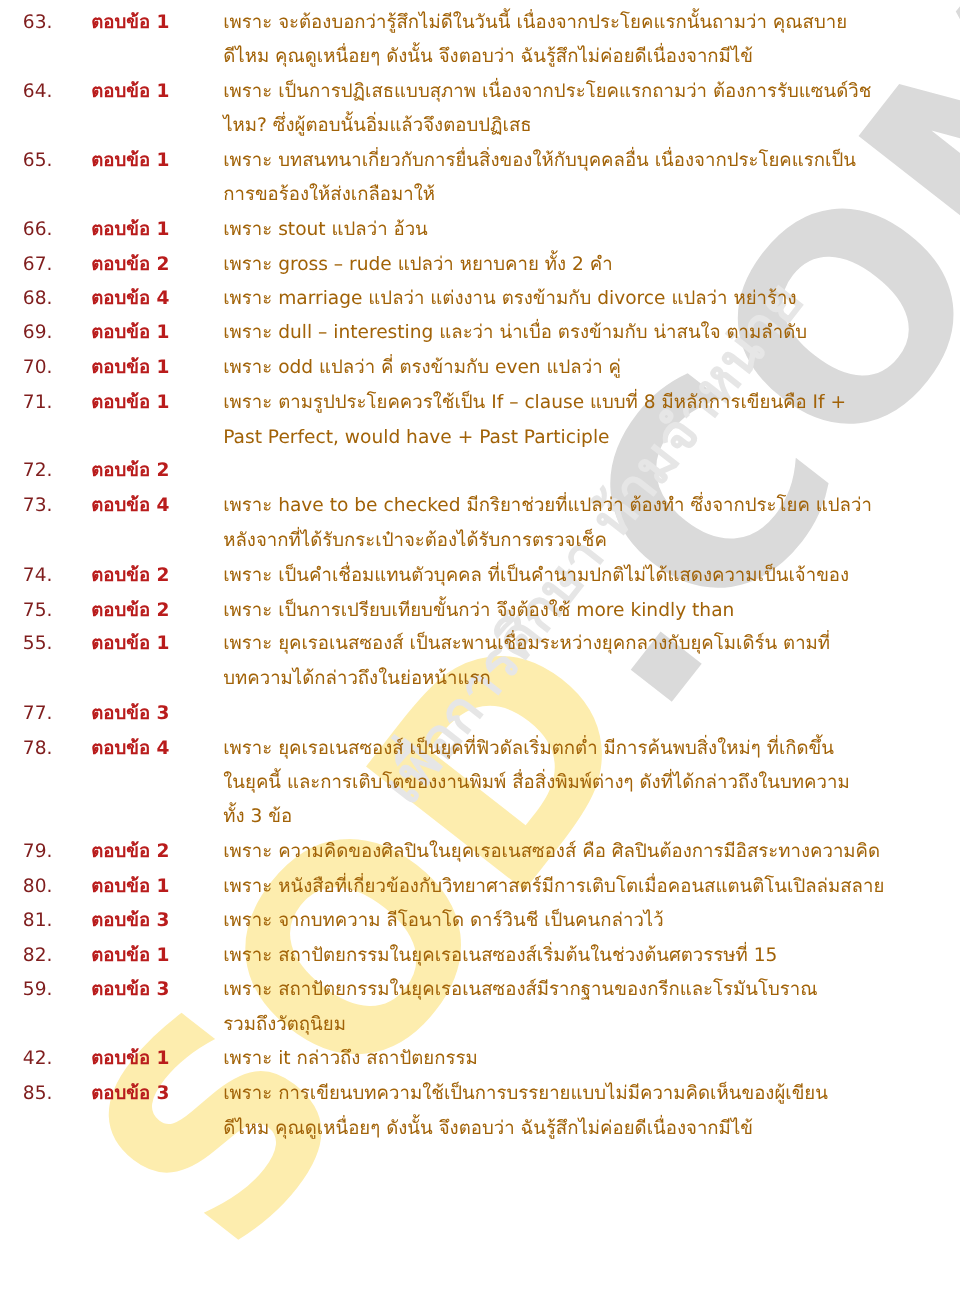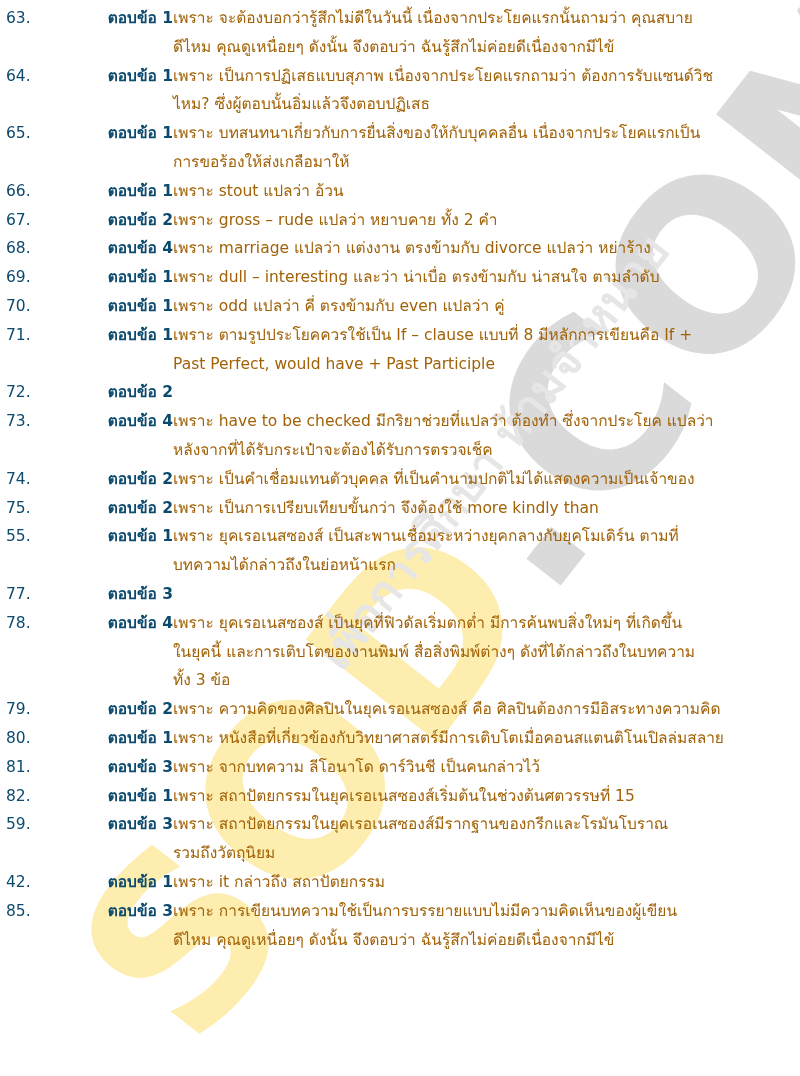--- a/index.html
+++ b/index.html
@@ -16,22 +16,22 @@
   }
   .wm-yellow { color: #fdeaa0; opacity: 0.85; }
   .wm-gray { color: #d6d6d6; opacity: 0.9; }
   .wm-text {
     position: absolute; left: 300px; top: 640px;
     transform: rotate(-52deg); transform-origin: 0 0;
     font-size: 46px; font-weight: bold; color: #e6e6e6; white-space: nowrap;
   }
   .answer-list { position: absolute; left: 0; top: 0; width: 800px; z-index: 1; }
   .item { display: flex; align-items: flex-start; }
-  .num { width: 57px; padding-left: 6px; box-sizing: content-box; font-size: 15.5px; line-height: 28.8px; color: #0c4a6e; }
-  .ans { width: 110px; font-weight: bold; font-size: 15.5px; line-height: 28.8px; color: #0c4a6e; text-align: right; }
+  .num { width: 57px; padding-left: 19px; box-sizing: content-box; font-size: 15.5px; line-height: 28.8px; color: #7f1d1d; }
+  .ans { width: 110px; font-weight: bold; font-size: 15.5px; line-height: 28.8px; color: #b91c1c; }
   .exp { width: 590px; font-size: 15.5px; line-height: 28.8px; color: #a16207; white-space: pre-line; }
   .list-wrap { padding-top: 4px; }
 </style>
 </head>
 <body>
 
 <div class="watermark-layer">
   <div class="wm-logo">
     <span class="wm-yellow">SOD</span><span class="wm-gray">.COM</span>
   </div>

